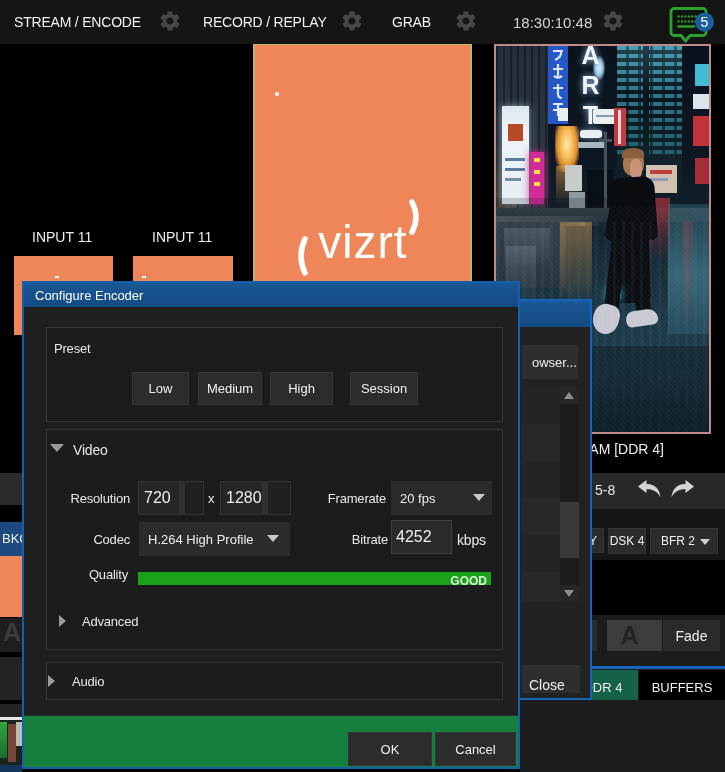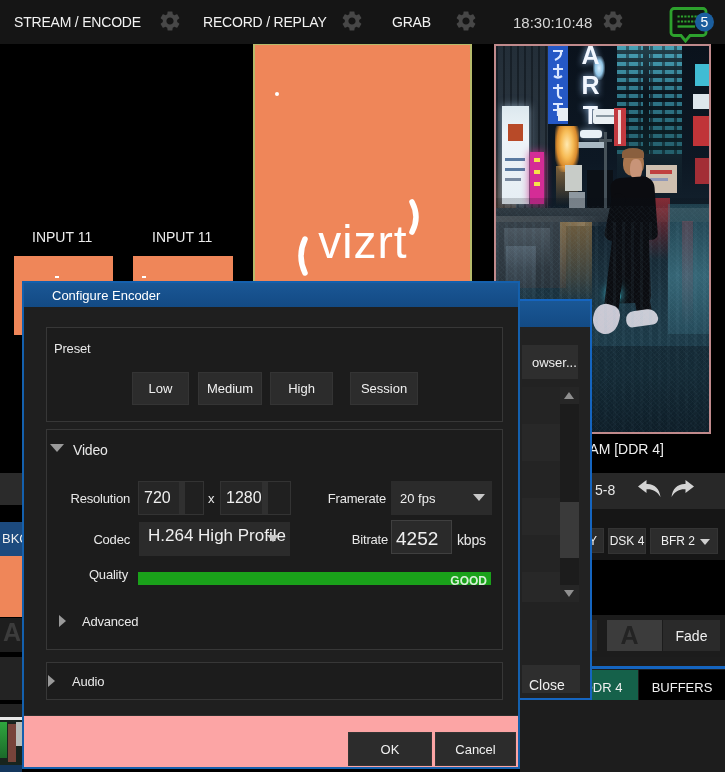--- a/index.html
+++ b/index.html
@@ -230,21 +230,21 @@
     <div class="abs" style="left:0;top:198px;width:19px;height:17px;background:#262626"></div>
     <div class="tri-d" style="position:absolute;left:4px;top:203px;border-left-width:5px;border-right-width:5px;border-top-width:7px;border-top-color:#8f8f8f"></div>
   </div>
   <div class="abs" style="left:3px;top:364px;width:58px;height:28px;background:#2e2e2e;color:#efefef;font-size:14px;display:flex;align-items:flex-end">
         <span style="margin-left:7px">Close</span>
       </div>
 </div>
 
 <div class="abs" style="left:22px;top:281px;width:498px;height:488px;background:#1f1f1f;border:2px solid #1460ad;z-index:20">
   <div class="abs" style="left:0;top:0;width:494px;height:24px;background:linear-gradient(180deg,#1a5795,#134a84);color:#fff;font-size:13px;display:flex;align-items:center">
-        <span style="margin-left:28px">Configure Encoder</span>
+        <span style="margin-left:11px">Configure Encoder</span>
       </div>
 
   <div class="abs" style="left:22px;top:44px;width:457px;height:95px;border:1px solid #373737;background:#1c1c1c">
     <div class="abs lbl" style="left:7px;top:13px">Preset</div>
     <div class="abs btn" style="left:85px;top:44px;width:57px;height:33px">Low</div>
     <div class="abs btn" style="left:151px;top:44px;width:64px;height:33px">Medium</div>
     <div class="abs btn" style="left:223px;top:44px;width:63px;height:33px">High</div>
     <div class="abs btn" style="left:303px;top:44px;width:68px;height:33px">Session</div>
   </div>
 
@@ -269,41 +269,41 @@
       <div class="abs" style="left:47px;top:0;width:22px;height:32px;background:#202020"></div>
     </div>
     <div class="abs lbl" style="left:259px;top:61px;width:80px;text-align:right">Framerate</div>
     <div class="abs" style="left:344px;top:51px;width:101px;height:34px;background:#2b2b2b">
       <div class="abs" style="left:9px;top:10px;color:#efefef;font-size:13px">20 fps</div>
       <div class="tri-d" style="position:absolute;left:82px;top:13px;border-top-color:#c8c8c8"></div>
     </div>
 
     <div class="abs lbl" style="left:3px;top:102px;width:80px;text-align:right">Codec</div>
     <div class="abs" style="left:92px;top:92px;width:151px;height:34px;background:#2b2b2b">
-      <div class="abs" style="left:9px;top:4px;color:#efefef;font-size:17px;white-space:nowrap">H.264 High Profile</div>
+      <div class="abs" style="left:9px;top:10px;color:#efefef;font-size:13px;white-space:nowrap">H.264 High Profile</div>
       <div class="tri-d" style="position:absolute;left:128px;top:13px;border-top-color:#c8c8c8"></div>
     </div>
     <div class="abs lbl" style="left:261px;top:102px;width:80px;text-align:right">Bitrate</div>
     <div class="abs" style="left:344px;top:90px;width:61px;height:34px;background:#2a2a2a;border:1px solid #3f3f3f">
-      <div class="abs" style="left:4px;top:7px;color:#efefef;font-size:19px">4252</div>
+      <div class="abs" style="left:4px;top:7px;color:#efefef;font-size:16px">4252</div>
     </div>
     <div class="abs lbl" style="left:410px;top:102px;font-size:14px">kbps</div>
 
     <div class="abs lbl" style="left:3px;top:137px;width:78px;text-align:right">Quality</div>
     <div class="abs" style="left:91px;top:142px;width:353px;height:13px;background:#1aa11a">
       <div class="abs" style="right:4px;top:2px;color:#d8f0d8;font-size:12px;font-weight:bold">GOOD</div>
     </div>
 
     <div class="tri-r" style="position:absolute;left:12px;top:185px"></div>
     <div class="abs lbl" style="left:35px;top:184px">Advanced</div>
   </div>
 
   <div class="abs" style="left:22px;top:379px;width:457px;height:38px;border:1px solid #373737;background:#1c1c1c">
     <div class="tri-r" style="position:absolute;left:1px;top:12px"></div>
     <div class="abs lbl" style="left:25px;top:11px">Audio</div>
   </div>
 
-  <div class="abs" style="left:0;top:432px;width:494px;height:52px;background:#fca5a5;border-top:1px solid #2d2d2d">
+  <div class="abs" style="left:0;top:432px;width:494px;height:52px;background:#15803d;border-top:1px solid #2d2d2d">
     <div class="abs btn" style="left:324px;top:16px;width:84px;height:34px">OK</div>
     <div class="abs btn" style="left:411px;top:16px;width:81px;height:34px">Cancel</div>
   </div>
 </div>
 
 </div>
 </body></html>

